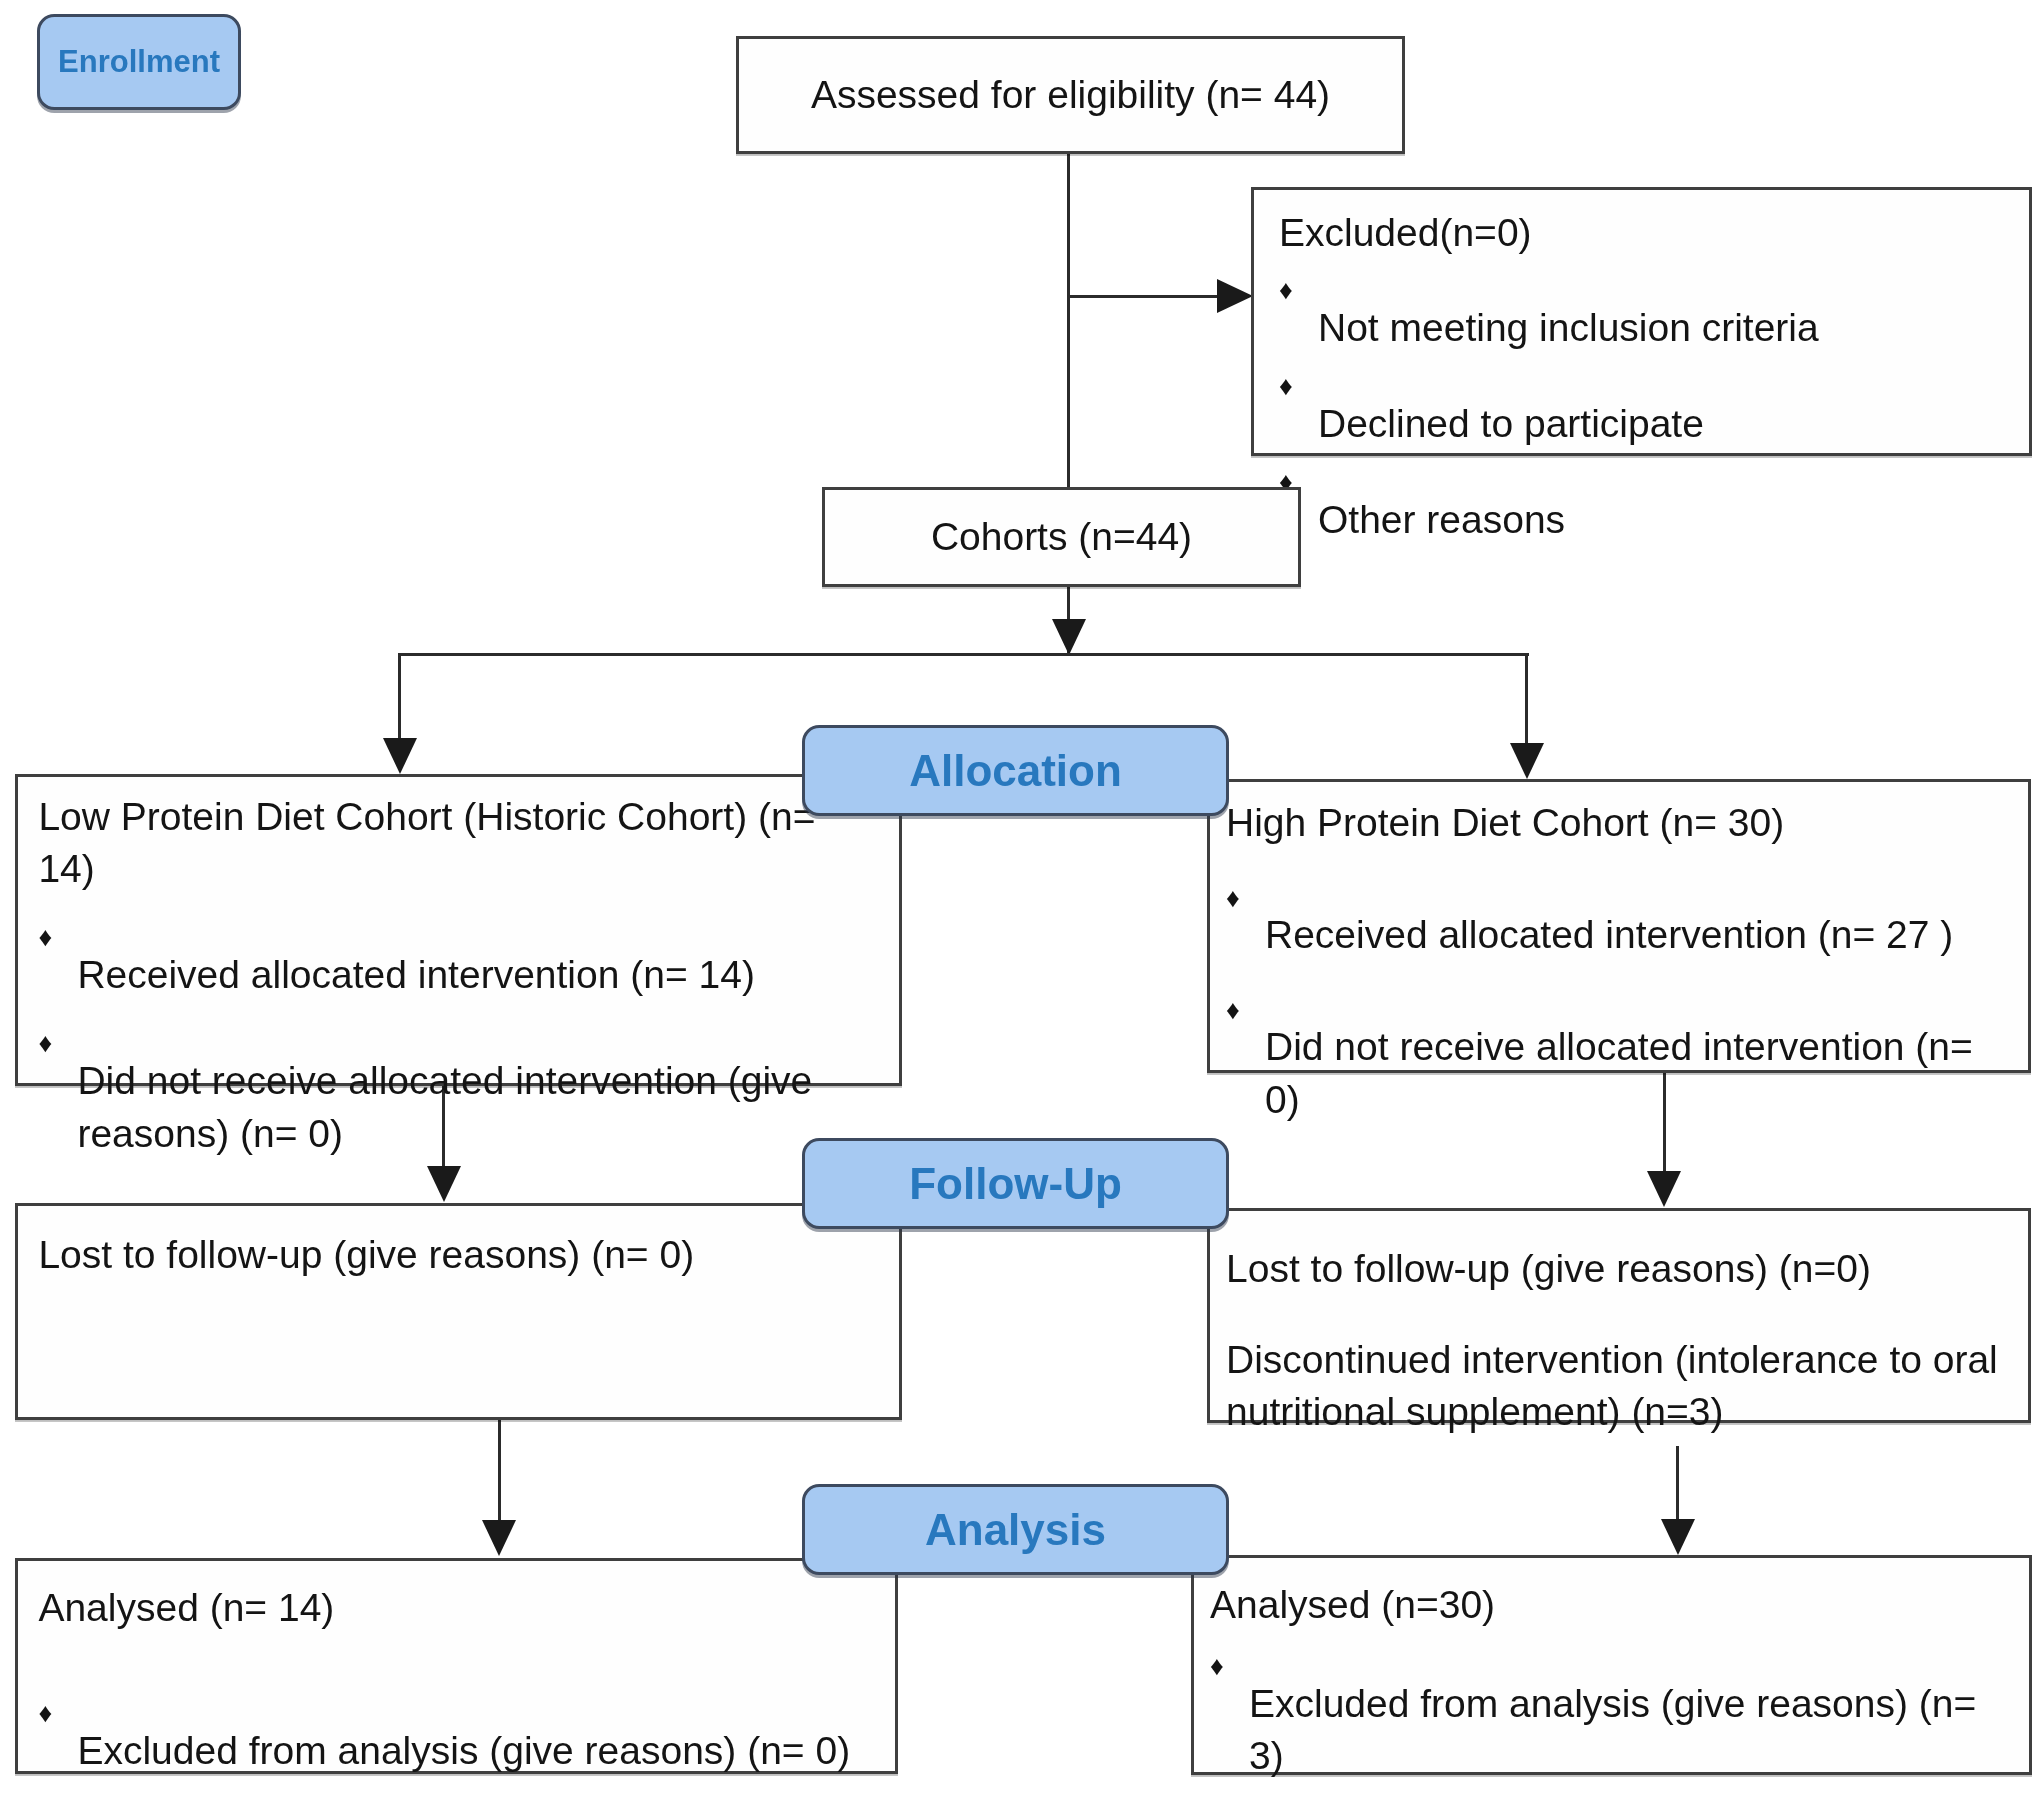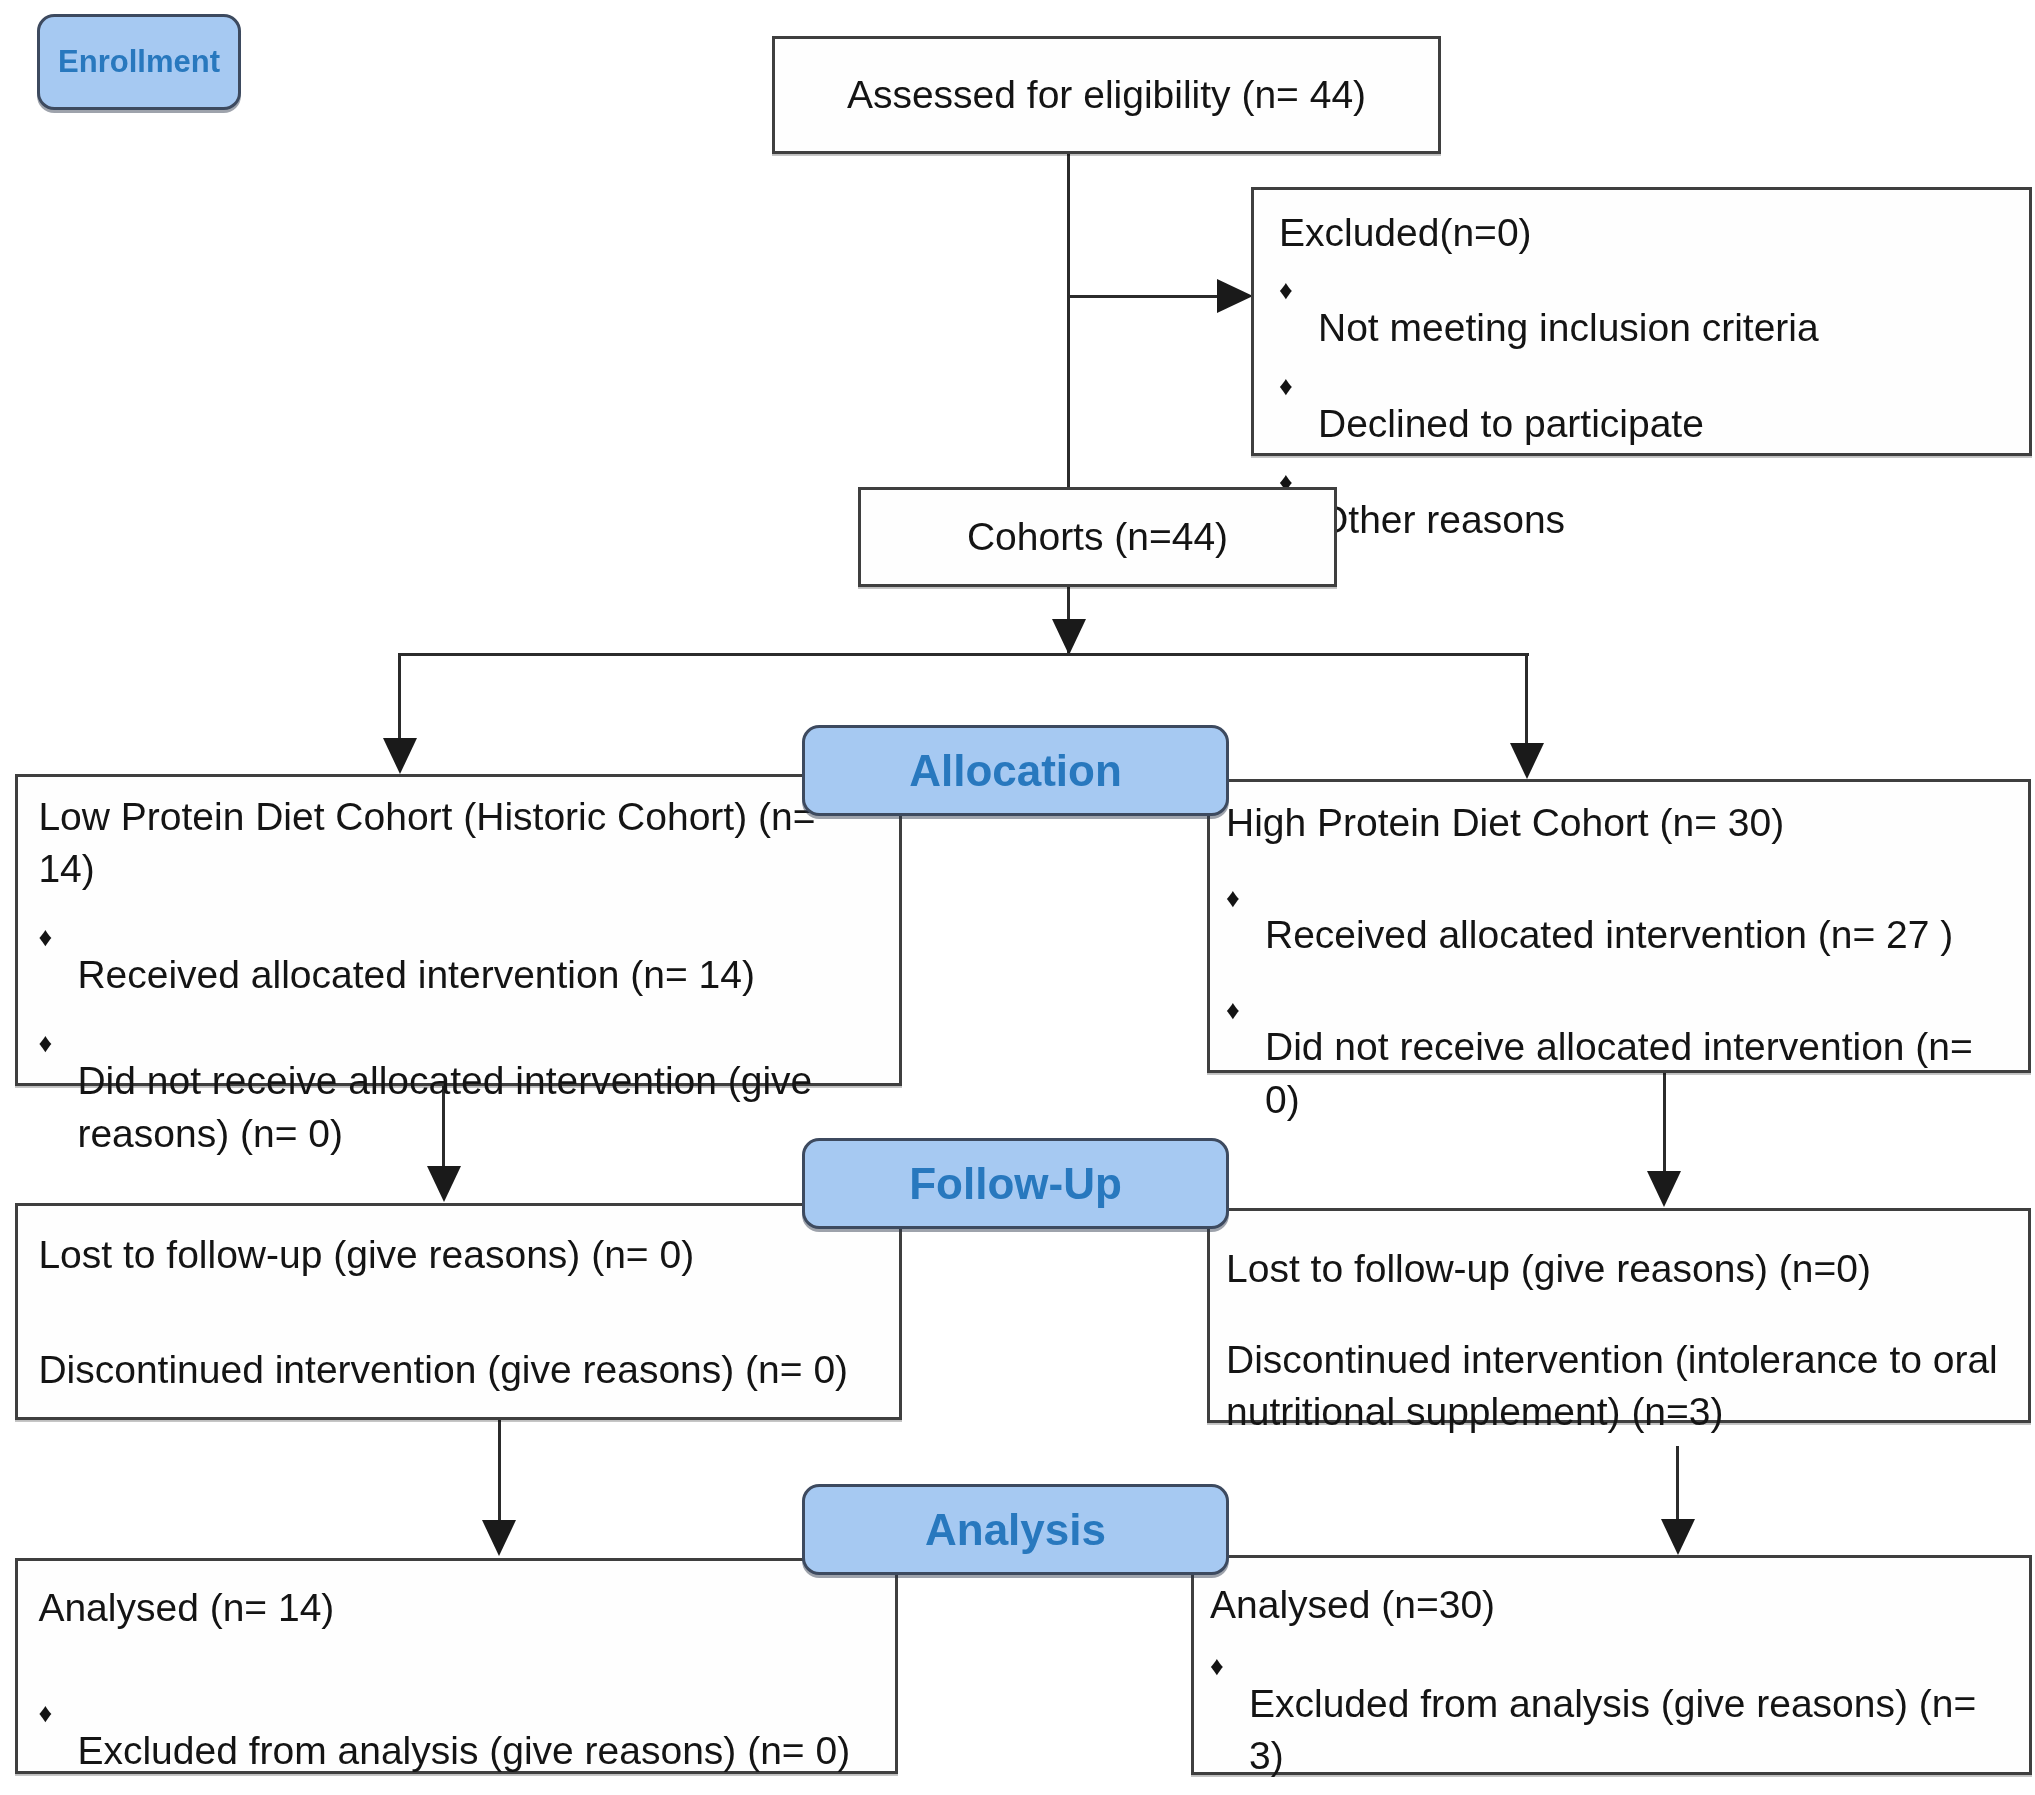--- a/index.html
+++ b/index.html
@@ -28,21 +28,21 @@
     border-bottom:17.3px solid transparent;
     border-left:36px solid #1a1a1a;
   }
   
   .wbox{
     position:absolute;box-sizing:border-box;z-index:2;
     background:#fefefe;border:3.7px solid #3f3f3f;
     font-size:39px;line-height:1.35;color:#141414;
     box-shadow:0 1.9px 0 rgba(0,0,0,0.25);
   }
-  .center-text{display:flex;align-items:center;justify-content:center;text-align:center;margin-left:36px;}
+  .center-text{display:flex;align-items:center;justify-content:center;text-align:center;}
   .brow{display:flex;align-items:flex-start;}
   .bglyph{flex:0 0 39px;font-size:27px;padding-top:6.2px;}
   .btxt{flex:1;margin-top:36px;}
   
   .stage{
     position:absolute;box-sizing:border-box;z-index:5;
     background:#a6c9f2;border:3.7px solid #3d4a5f;border-radius:17.3px;
     color:#2878be;font-weight:bold;font-size:44px;
     display:flex;align-items:center;justify-content:center;
     box-shadow:0 3.1px 0 rgba(40,50,70,0.45);
@@ -131,21 +131,20 @@
       <span class="btxt">Did not receive allocated intervention (n= 0)</span>
     </div>
   </div>
 
   <div class="stage" style="left:802px;top:1138px;width:427px;height:91px">
     <span>Follow-Up</span>
   </div>
 
   <div class="wbox" style="left:15.4px;top:1203px;width:887px;height:217px;padding:23.4px 20px">
     <div>Lost to follow-up (give reasons) (n= 0)</div>
-    <div style="margin-top:62px">Discontinued intervention (give reasons) (n= 0)</div>
   </div>
 
   <div class="wbox" style="left:1207px;top:1208px;width:824px;height:215px;padding:32px 16px">
     <div>Lost to follow-up (give reasons) (n=0)</div>
     <div style="margin-top:38px">Discontinued intervention (intolerance to oral nutritional supplement) (n=3)</div>
   </div>
 
   <div class="stage" style="left:802px;top:1484px;width:427px;height:91px">
     <span>Analysis</span>
   </div>

